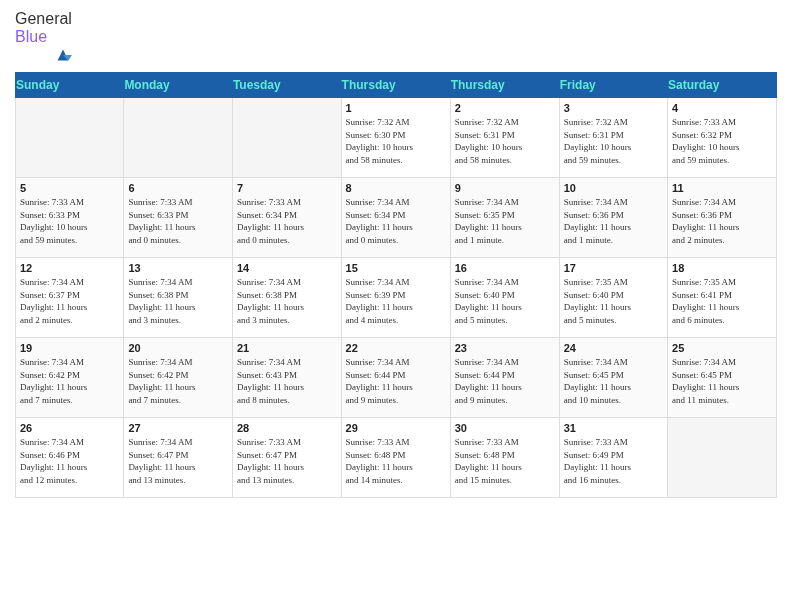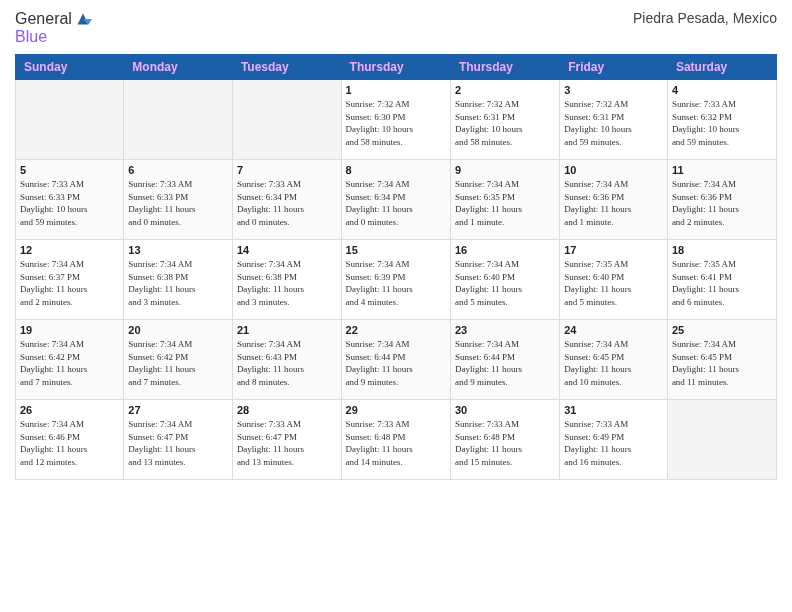--- a/index.html
+++ b/index.html
@@ -17,21 +17,22 @@
       background: #fff;
     }
     .header {
       display: flex;
       justify-content: space-between;
       align-items: flex-start;
       margin-bottom: 8px;
     }
     .logo {
       display: flex;
-      align-items: flex-start;
+      align-items: flex-end;
+      flex-direction: column;
     }
     .logo-general { color: #333; }
     .logo-blue { color: #8b5cf6; }
     .logo-icon {
       width: 18px;
       height: 18px;
       margin-left: 2px;
     }
     .title-block {
       text-align: right;
@@ -46,23 +47,23 @@
       color: #444;
       font-weight: normal;
     }
     .calendar {
       width: 100%;
       border-collapse: collapse;
       border: 1px solid #ccc;
     }
     .calendar th {
       background: #1a5fa8;
-      color: #f0abfc;
+      color: #5eead4;
       font-size: 12px;
-      padding: 5px 8px;
+      padding: 5px 0;
       text-align: left;
       border: 1px solid #1a5fa8;
     }
     .calendar td {
       vertical-align: top;
       padding: 4px 4px;
       font-size: 9px;
       color: #333;
       border: 1px solid #ddd;
       width: 113px;
@@ -99,21 +100,20 @@
       <div>
         <span class="logo-general">General</span><br>
         <span class="logo-blue">Blue</span>
       </div>
       <svg class="logo-icon" viewBox="0 0 20 20">
         <polygon points="4,16 10,4 16,16" fill="#1a5fa8"></polygon>
         <polygon points="10,10 16,16 20,10" fill="#4a90d9"></polygon>
       </svg>
     </div>
     <div class="title-block">
-      <h2>Piedra Pesada, Mexico</h2>
     </div>
   </div>
 
   <table class="calendar">
     <thead>
       <tr>
         <th>Sunday</th>
         <th>Monday</th>
         <th>Tuesday</th>
         <th>Thursday</th>

